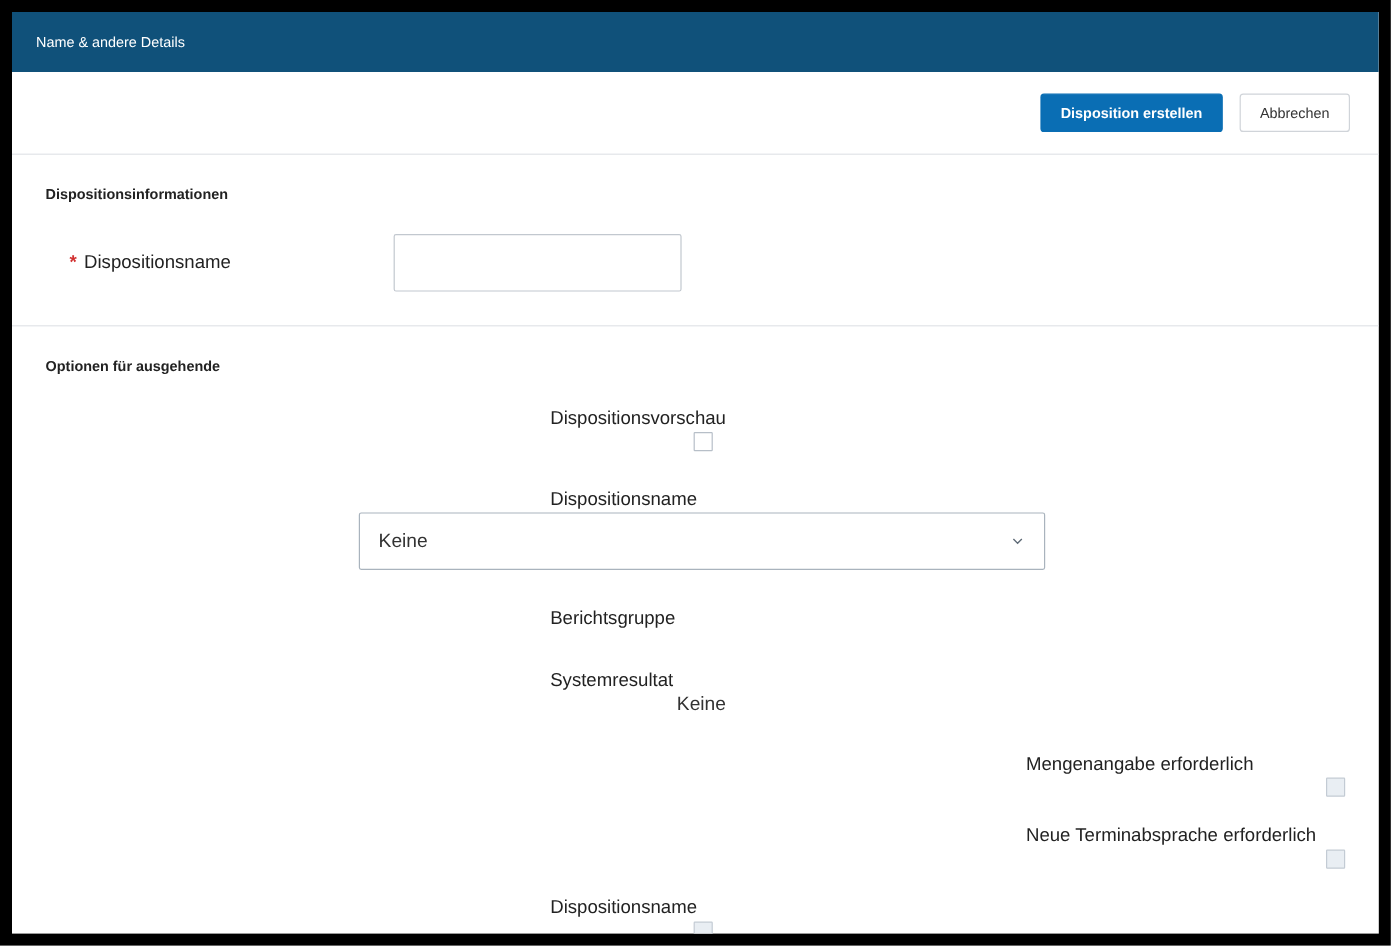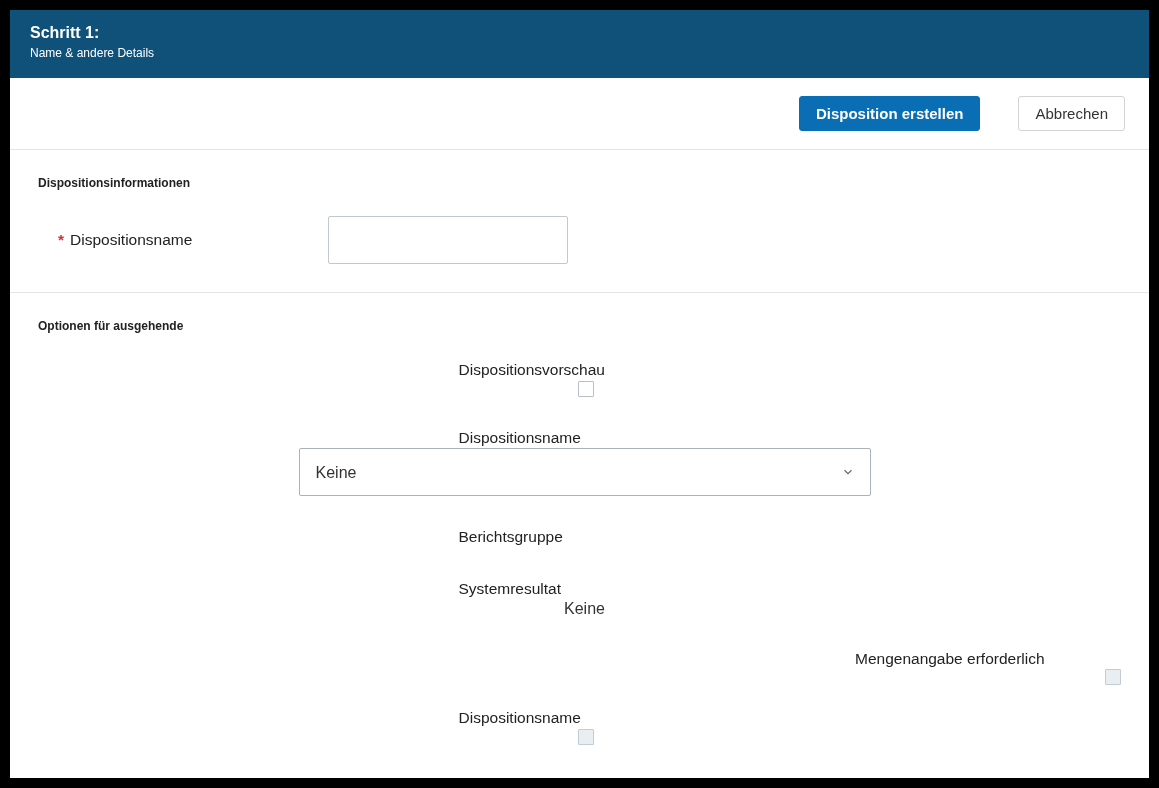--- a/index.html
+++ b/index.html
@@ -31,26 +31,25 @@
     margin-top: 4px;
   }
   .actionbar {
     display: flex;
     justify-content: flex-end;
     padding: 18px 24px;
     border-bottom: 1px solid #e1e4e8;
     gap: 14px;
   }
   .btn {
-    font-size: 15px;
+    font-size: 12px;
     padding: 8px 16px;
     border-radius: 3px;
     cursor: pointer;
     font-family: inherit;
-    margin-left: 24px;
   }
   .btn-primary {
     background: #0a6eb4;
     color: #fff;
     border: 1px solid #0a6eb4;
     font-weight: 600;
   }
   .btn-secondary {
     background: #fff;
     color: #333;
@@ -143,21 +142,20 @@
   .section .form-row:last-child { margin-bottom: 28px; }
   .section.outbound .form-row { margin-bottom: 30px; flex-direction: column; }
   .section.outbound .form-row.tight { margin-bottom: 22px; }
 </style>
 </head>
 <body>
 
 <div class="panel">
 
   <div class="header">
-    <div class="step">Schritt 1:</div>
     <div class="subtitle">Name &amp; andere Details</div>
   </div>
 
   <div class="actionbar">
     <button class="btn btn-primary">Disposition erstellen</button>
     <button class="btn btn-secondary">Abbrechen</button>
   </div>
 
   <div class="section">
     <div class="section-title">Dispositionsinformationen</div>
@@ -199,20 +197,24 @@
     <div class="form-row">
       <div class="form-label indent">Systemresultat</div>
       <div class="static-value">Keine</div>
     </div>
 
     <div class="form-row multiline tight">
       <div class="form-label indent">Mengenangabe erforderlich</div>
       <div class="checkbox disabled"></div>
     </div>
 
+    <div class="form-row multiline tight">
+      <div class="form-label indent">Neue Terminabsprache erforderlich</div>
+      <div class="checkbox disabled"></div>
+    </div>
 
     <div class="form-row tight">
       <div class="form-label indent">Dispositionsname</div>
       <div class="checkbox disabled"></div>
     </div>
 
   </div>
 
 </div>
 

